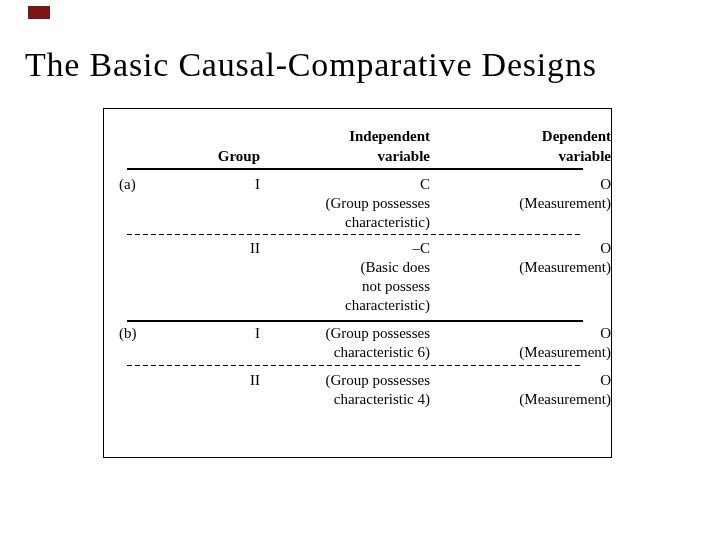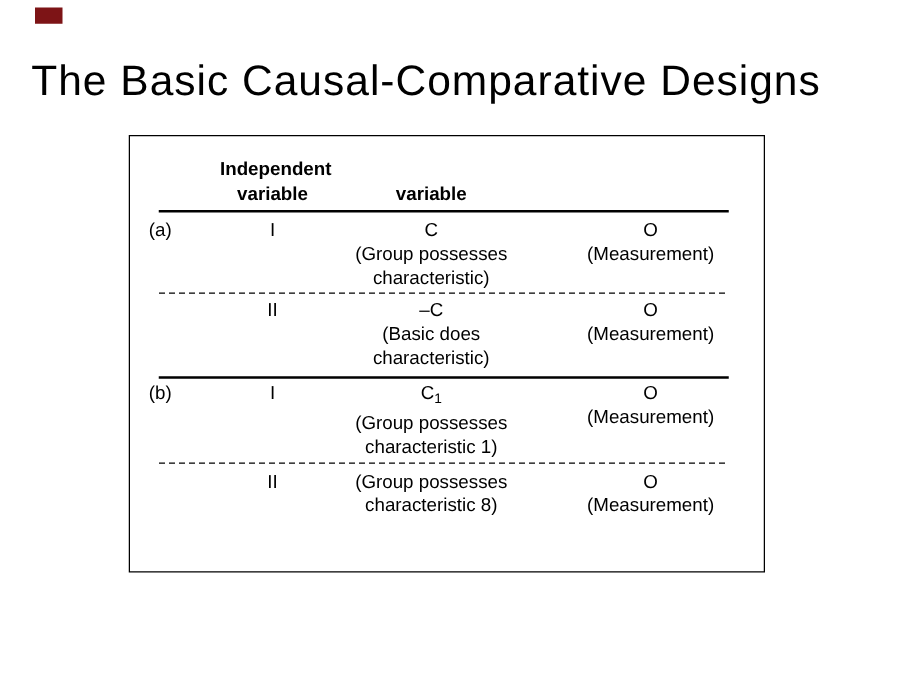--- a/index.html
+++ b/index.html
@@ -1,35 +1,35 @@
 <!DOCTYPE html>
 <html><head>
 <meta charset="utf-8">
 <style>
   html, body { margin:0; padding:0; background:#ffffff; }
   .slide {
     position:relative; width:720px; height:540px; background:#ffffff;
-    color:#000; font-family:Liberation Sans, sans-serif;
+    color:#000; font-family:Liberation Serif, serif;
     overflow:hidden;
   }
   .accent {
     position:absolute; left:28px; top:6px; width:22px; height:13px;
   }
   .title {
     position:absolute; left:25px; top:45px;
     font-size:34px; line-height:40px; letter-spacing:0.8px; white-space:nowrap;
   }
   .tbox {
     position:absolute; left:103px; top:108px; width:509px; height:350px;
     border:1.5px solid #000; box-sizing:border-box; font-size:15px;
   }
   .grid { display:grid; grid-template-columns:72px 84px 170px 1fr; }
   .thead { padding-top:17px; line-height:20px; font-weight:bold; align-items:end; }
   .trow  { line-height:19px; }
-  .c { text-align:center; }
+  .c { text-align:right; }
   .c.label { text-align:left; padding-left:15px; }
   .rule { margin-left:23px; margin-right:28px; }
   .rule.solid  { height:2px; background:#000; }
   .rule.dashed { height:1px;
     background:repeating-linear-gradient(90deg,#000 0 5px,transparent 5px 8px); }
   .mt2 { margin-top:2px; } .mt3 { margin-top:3px; } .mt4 { margin-top:4px; }
   .mt5 { margin-top:5px; }
   sub.subn { font-size:11px; vertical-align:-3px; }
 </style>
 </head>
@@ -38,25 +38,27 @@
 <div class="slide">
 
   <div class="accent" style="background: rgb(125, 20, 22);"></div>
 
   <div class="title">The Basic Causal-Comparative Designs</div>
 
   <div class="tbox">
 
     <div class="grid thead">
       <div class="c label"></div>
+      <div class="c">Group</div>
       <div class="c">
         <div>Independent</div>
         <div>variable</div>
       </div>
       <div class="c">
+        <div>Dependent</div>
         <div>variable</div>
       </div>
     </div>
 
     <div class="rule solid mt2"></div>
 
     <div class="grid trow mt5">
       <div class="c label">(a)</div>
       <div class="c">I</div>
       <div class="c">
@@ -71,52 +73,52 @@
     </div>
 
     <div class="rule dashed mt2"></div>
 
     <div class="grid trow mt4">
       <div class="c label"></div>
       <div class="c">II</div>
       <div class="c">
         <div>–C</div>
         <div>(Basic does</div>
+        <div>not possess</div>
         <div>characteristic)</div>
       </div>
       <div class="c">
         <div>O</div>
         <div>(Measurement)</div>
       </div>
     </div>
 
     <div class="rule solid mt5"></div>
 
     <div class="grid trow mt2">
       <div class="c label">(b)</div>
       <div class="c">I</div>
       <div class="c">
-        <div><span>C</span><sub class="subn">1</sub></div>
         <div>(Group possesses</div>
-        <div>characteristic 1)</div>
+        <div>characteristic 6)</div>
       </div>
       <div class="c">
         <div>O</div>
         <div>(Measurement)</div>
       </div>
     </div>
 
     <div class="rule dashed mt3"></div>
 
     <div class="grid trow mt5">
       <div class="c label"></div>
       <div class="c">II</div>
       <div class="c">
         <div>(Group possesses</div>
-        <div>characteristic 8)</div>
+        <div>characteristic 4)</div>
       </div>
       <div class="c">
         <div>O</div>
         <div>(Measurement)</div>
       </div>
     </div>
 
   </div>
 </div>
 

